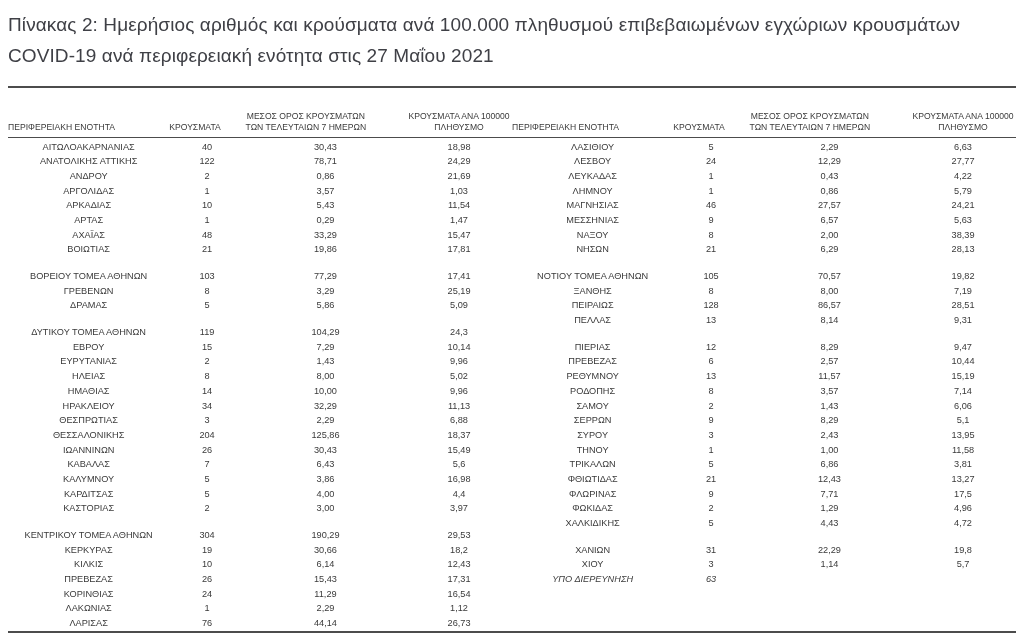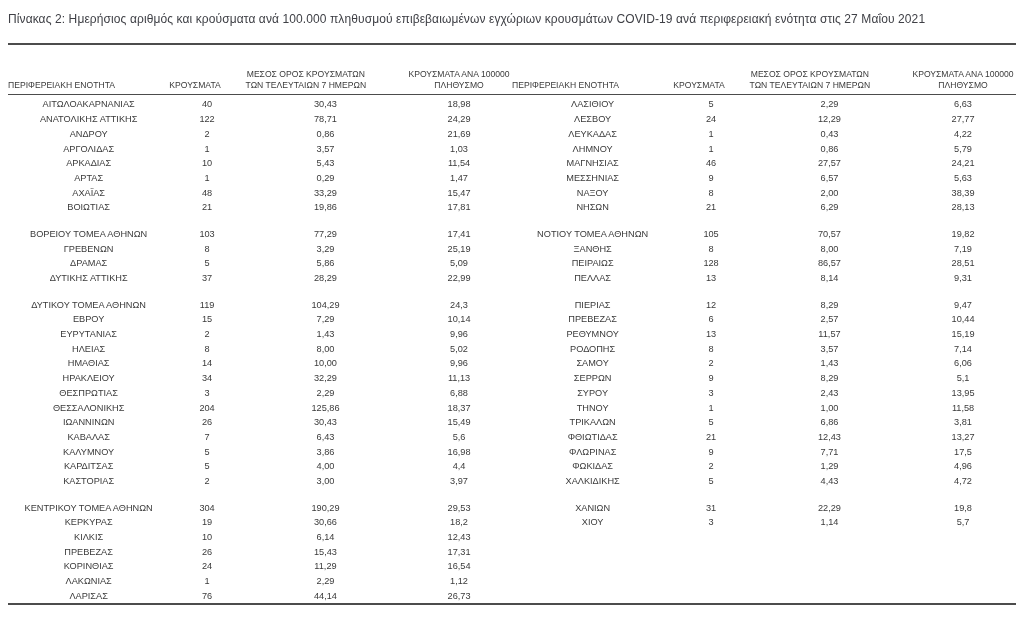--- a/index.html
+++ b/index.html
@@ -6,21 +6,21 @@
   html,body { background:#ffffff; }
   body {
     width:1024px; height:642px; overflow:hidden;
     font-family:"Liberation Sans", sans-serif;
     color:#3a3a3a;
   }
   .page { width:1024px; height:642px; background:#fff; position:relative; }
 
   .title {
     margin:10px 14px 0 8px;
-    font-size:12px; line-height:1.62;
+    font-size:19px; line-height:1.62;
     color:#3f4046; max-width:1004px;
     letter-spacing:0.1px;
   }
 
   .tablewrap { margin:14px 8px 0 8px; }
 
   .header-row {
     display:flex;
     border-top:2px solid #4c4c4c;
     border-bottom:1.4px solid #4c4c4c;
@@ -160,26 +160,20 @@
               <div class="cell c2">8</div>
               <div class="cell c3">3,29</div>
               <div class="cell c4">25,19</div>
             </div>
             <div class="row">
               <div class="cell c1">ΔΡΑΜΑΣ</div>
               <div class="cell c2">5</div>
               <div class="cell c3">5,86</div>
               <div class="cell c4">5,09</div>
             </div>
-            <div class="row">
-              <div class="cell c1">ΔΥΤΙΚΗΣ ΑΤΤΙΚΗΣ</div>
-              <div class="cell c2">37</div>
-              <div class="cell c3">28,29</div>
-              <div class="cell c4">22,99</div>
-            </div>
           </div>
           <div class="group">
             <div class="row">
               <div class="cell c1">ΔΥΤΙΚΟΥ ΤΟΜΕΑ ΑΘΗΝΩΝ</div>
               <div class="cell c2">119</div>
               <div class="cell c3">104,29</div>
               <div class="cell c4">24,3</div>
             </div>
             <div class="row">
               <div class="cell c1">ΕΒΡΟΥ</div>
@@ -462,20 +456,26 @@
               <div class="cell c2">31</div>
               <div class="cell c3">22,29</div>
               <div class="cell c4">19,8</div>
             </div>
             <div class="row">
               <div class="cell c1">ΧΙΟΥ</div>
               <div class="cell c2">3</div>
               <div class="cell c3">1,14</div>
               <div class="cell c4">5,7</div>
             </div>
+            <div class="row italic">
+              <div class="cell c1">ΥΠΟ ΔΙΕΡΕΥΝΗΣΗ</div>
+              <div class="cell c2">63</div>
+              <div class="cell c3"></div>
+              <div class="cell c4"></div>
+            </div>
           </div>
         </div>
     </div>
 
     <div class="bottomrule"></div>
 
   </div>
 </div>
 
 </body></html>

